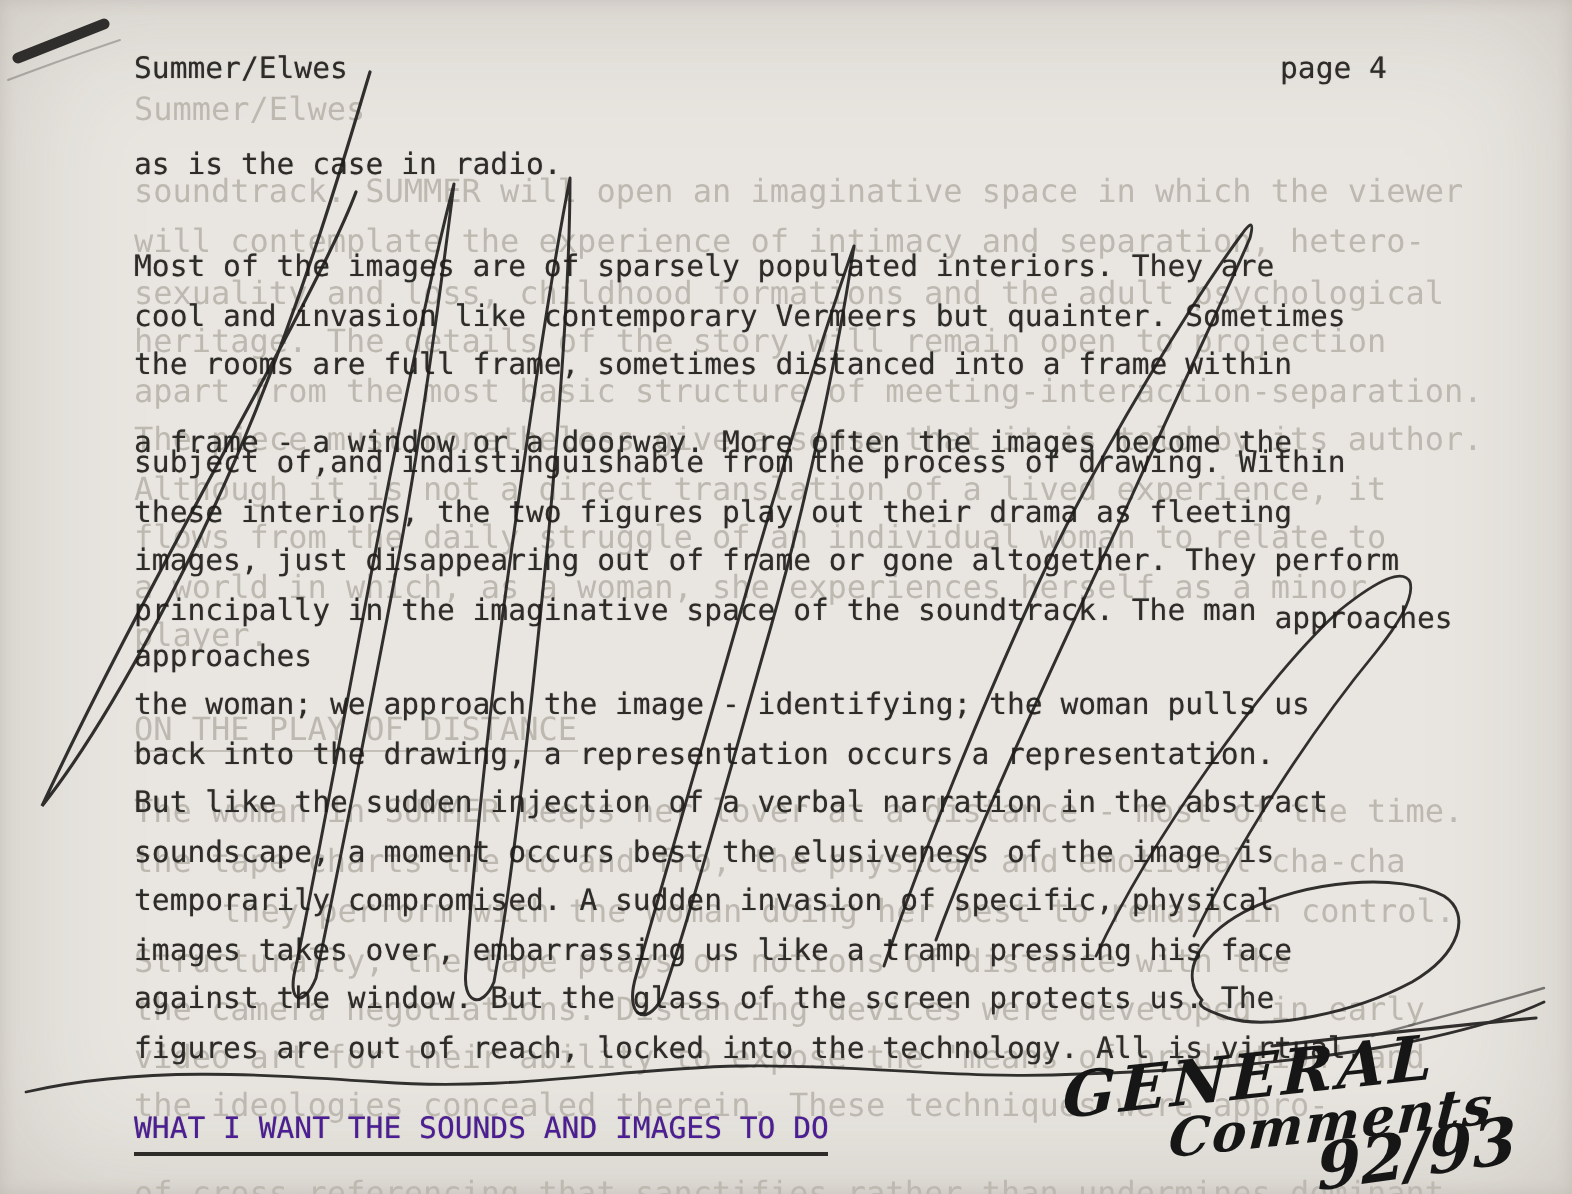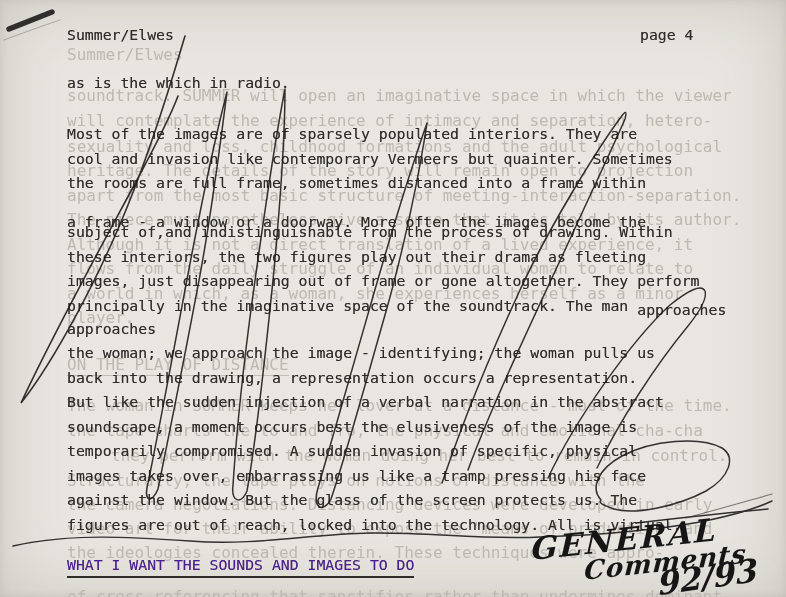--- a/index.html
+++ b/index.html
@@ -72,21 +72,21 @@
       <div class="ghost-line" style="top: 497px;">the camera negotiations. Distancing devices were developed in early</div>
       <div class="ghost-line" style="top: 521px;">video art for their ability to expose the 'means of production' and</div>
       <div class="ghost-line" style="top: 545px;">the ideologies concealed therein. These techniques were appro-</div>
       <div class="ghost-line" style="top: 589px;">of cross-referencing that sanctifies rather than undermines dominant</div>
     </div>
 
   <div class="layer typed-layer">
     <div class="typed-line hdr-left">Summer/Elwes</div>
     <div class="typed-line hdr-right">page 4</div>
     <div id="typed-lines">
-        <div class="typed-line" style="top: 76px;">as is the which in radio.</div>
+        <div class="typed-line" style="top: 76px;">as is the case in radio.</div>
         <div class="typed-line" style="top: 127px;">Most of the images are of sparsely populated interiors. They are</div>
         <div class="typed-line" style="top: 152px;">cool and invasion like contemporary Vermeers but quainter. Sometimes</div>
         <div class="typed-line" style="top: 176px;">the rooms are full frame, sometimes distanced into a frame within</div>
         <div class="typed-line" style="top: 215px;">a frame - a window or a doorway. More often the images become the</div>
         <div class="typed-line" style="top: 225px;">subject of,and indistinguishable from the process of drawing. Within</div>
         <div class="typed-line" style="top: 250px;">these interiors, the two figures play out their drama as fleeting</div>
         <div class="typed-line" style="top: 274px;">images, just disappearing out of frame or gone altogether. They perform</div>
         <div class="typed-line" style="top: 299px;">principally in the imaginative space of the soundtrack. The man<span class="appended-word">approaches</span></div>
         <div class="typed-line" style="top: 322px;">approaches</div>
         <div class="typed-line" style="top: 346px;">the woman; we approach the image - identifying; the woman pulls us</div>

